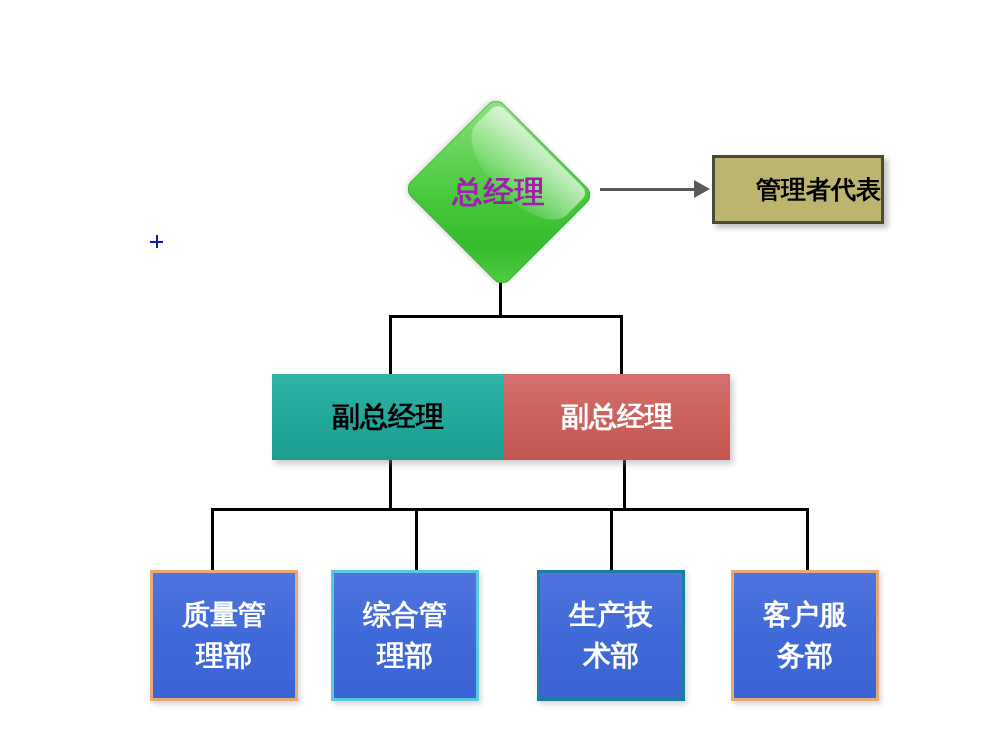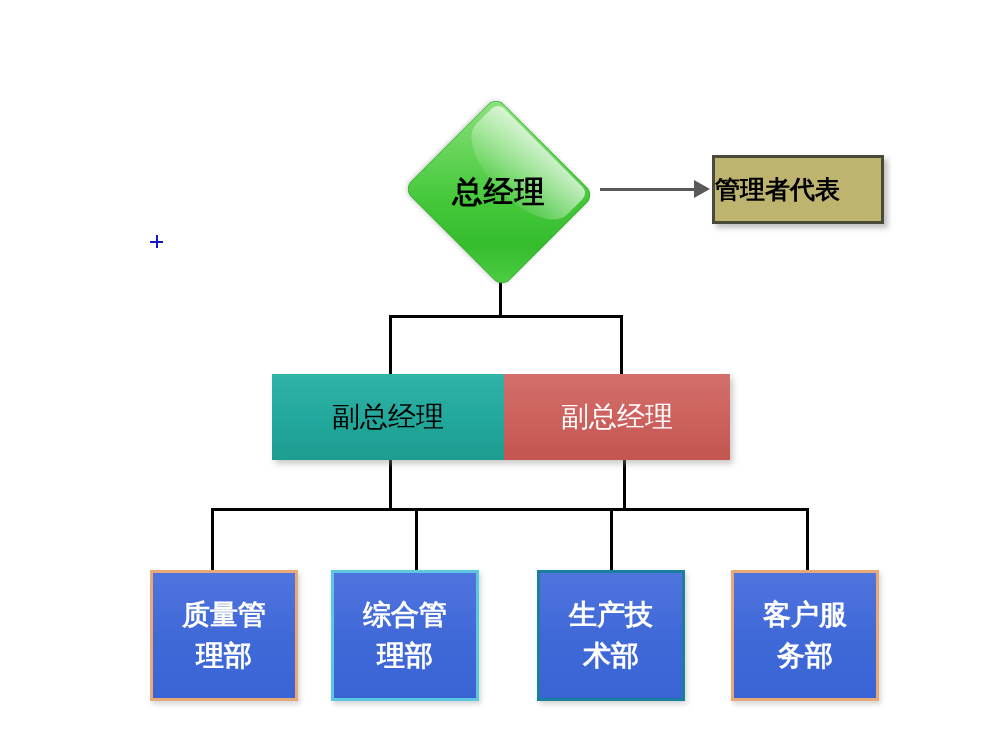--- a/index.html
+++ b/index.html
@@ -93,38 +93,38 @@
     position: absolute;
     left: 393px;
     top: 93px;
     width: 212px;
     height: 198px;
     display: flex;
     align-items: center;
     justify-content: center;
     font-size: 30px;
     font-weight: bold;
-    color: #000000;
+    color: #a21caf;
     letter-spacing: 1px;
     white-space: nowrap;
   }
 
   
   .mgr-rep {
     position: absolute;
     left: 712px;
     top: 155px;
     width: 172px;
     height: 69px;
     background: #bdb470;
     border: 3px solid #4a4a38;
     box-sizing: border-box;
     display: flex;
     align-items: center;
-    justify-content: flex-start;
+    justify-content: flex-end;
     font-size: 25px;
     font-weight: bold;
     color: #000000;
     box-shadow: 4px 4px 5px rgba(120,120,120,0.45);
     white-space: nowrap;
   }
 
   
   .mid-row {
     position: absolute;
@@ -135,20 +135,21 @@
     display: flex;
     box-shadow: 3px 4px 6px rgba(140,140,140,0.45);
   }
   .mid-cell {
     height: 100%;
     display: flex;
     align-items: center;
     justify-content: center;
     font-size: 28px;
     white-space: nowrap;
+    font-weight: bold;
   }
   .mid-cell.teal {
     width: 232px;
     background: linear-gradient(to bottom, #31b3a7 0%, #22a79b 55%, #1e9c90 100%);
     color: #000000;
   }
   .mid-cell.red {
     width: 226px;
     background: linear-gradient(to bottom, #d4706c 0%, #cb605c 55%, #c45551 100%);
     color: #ffffff;

